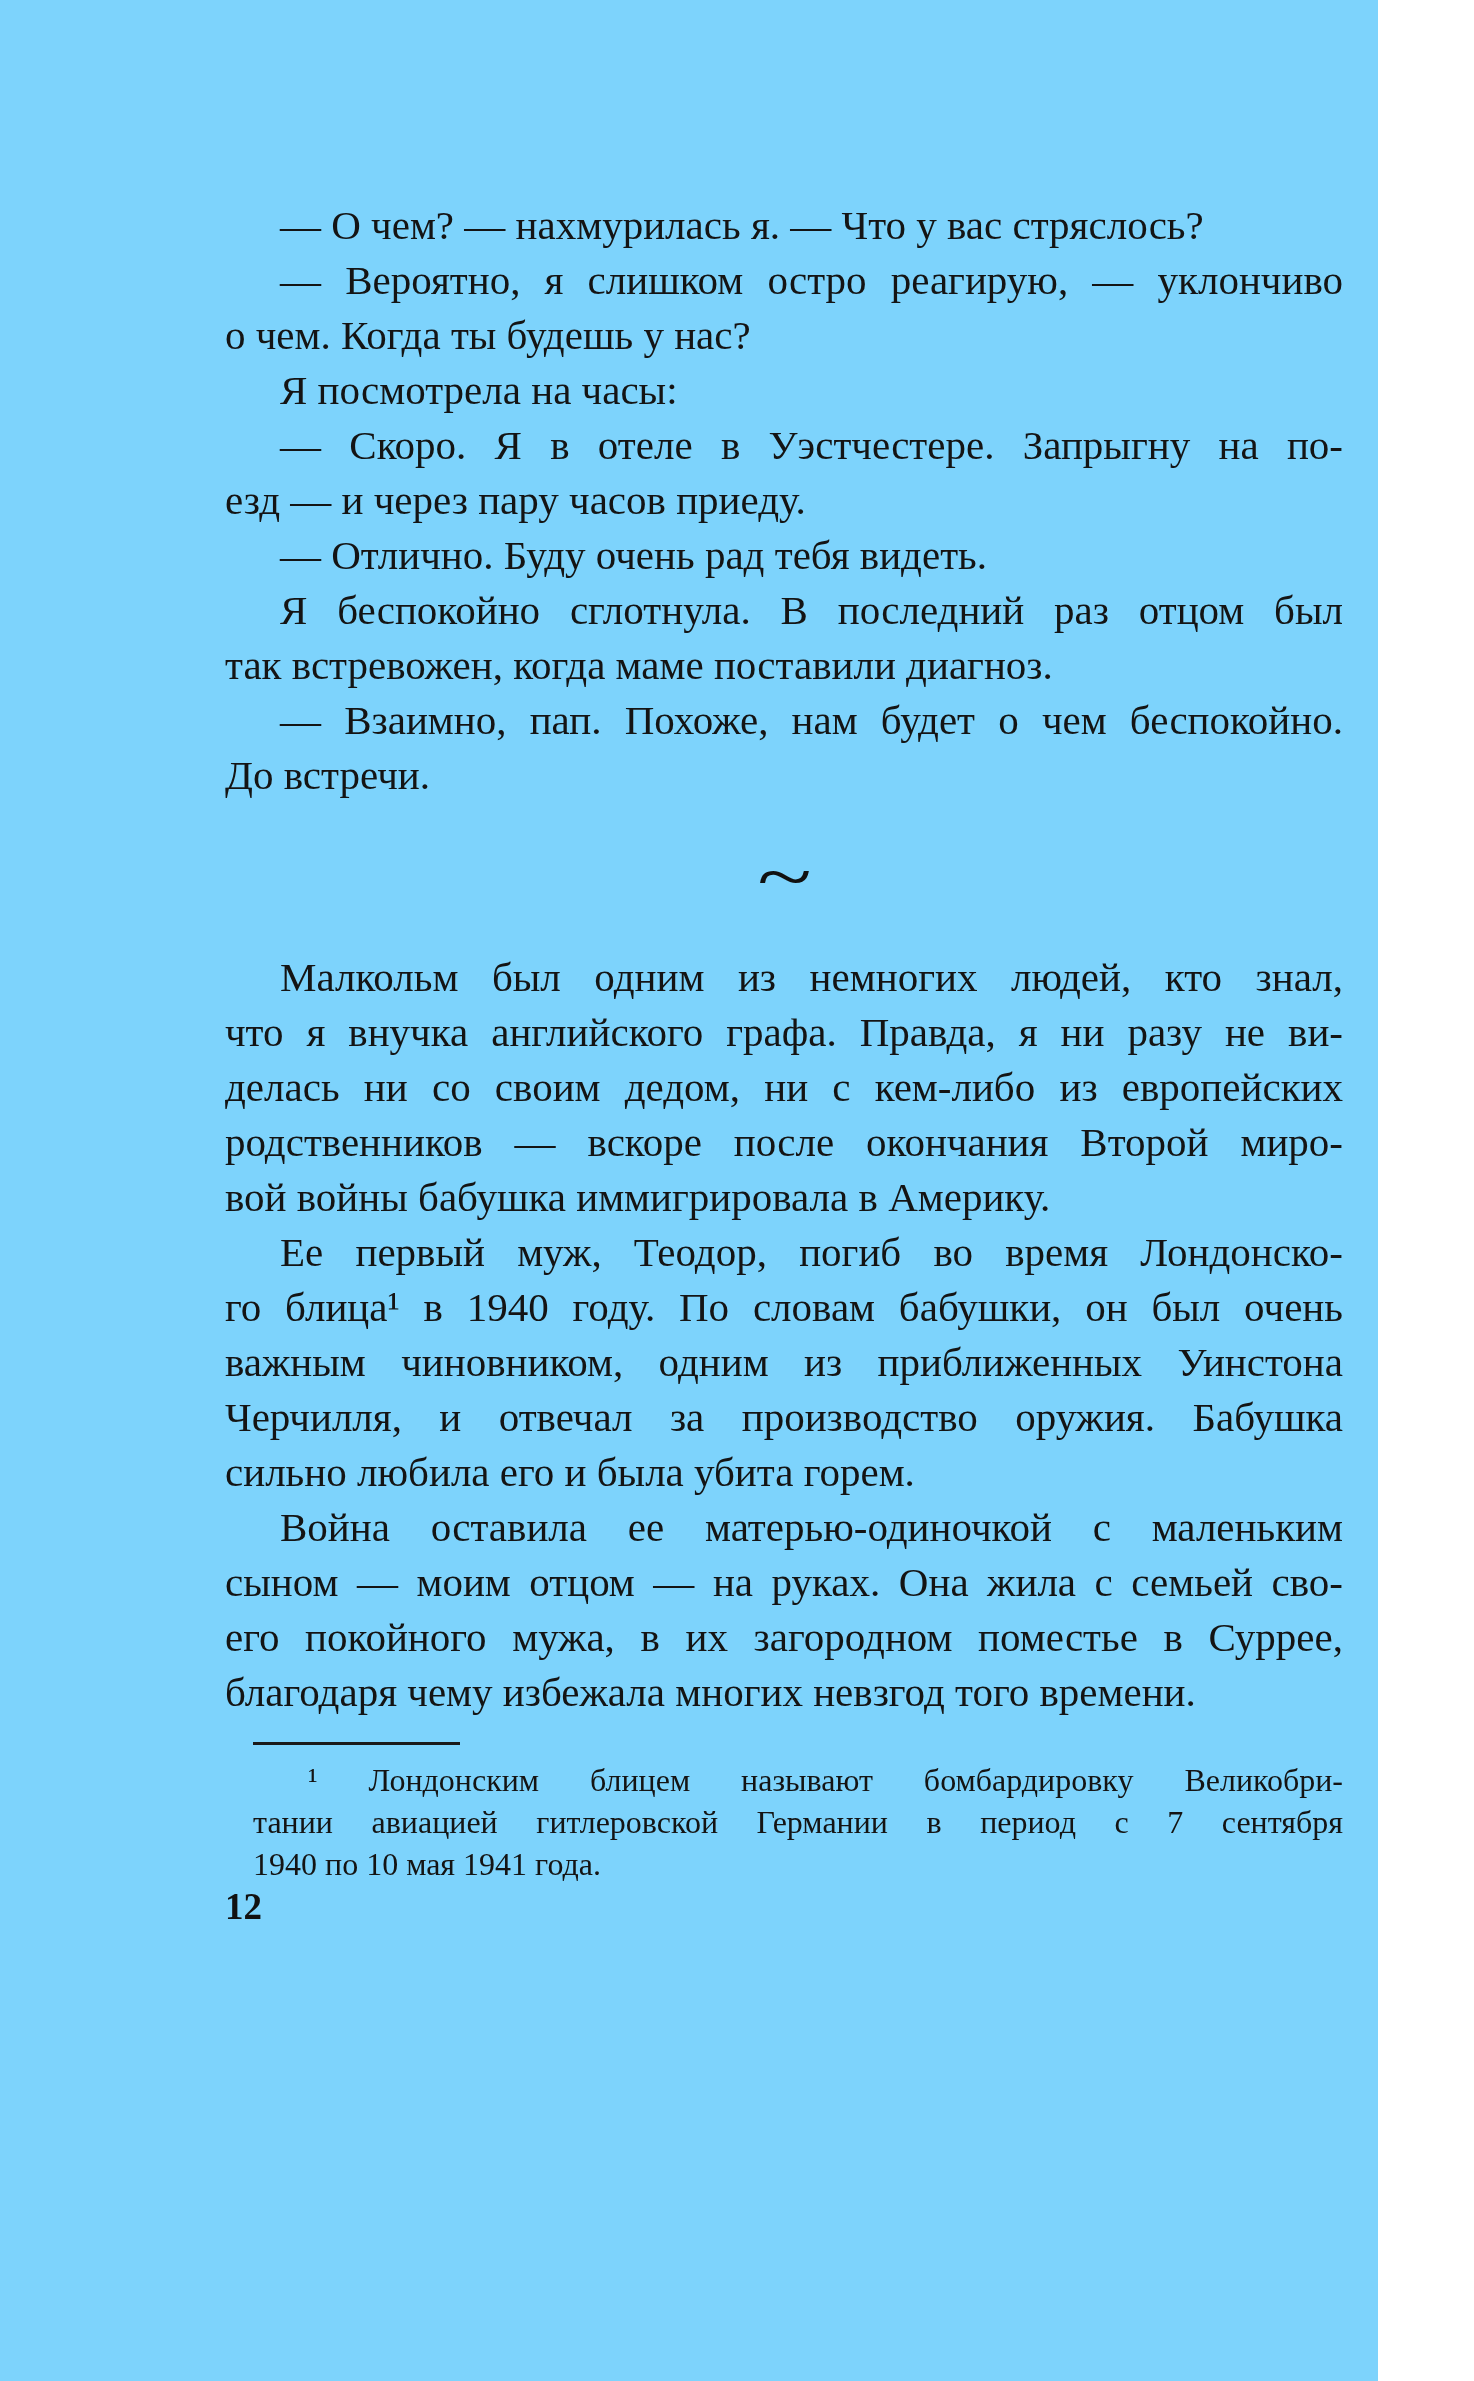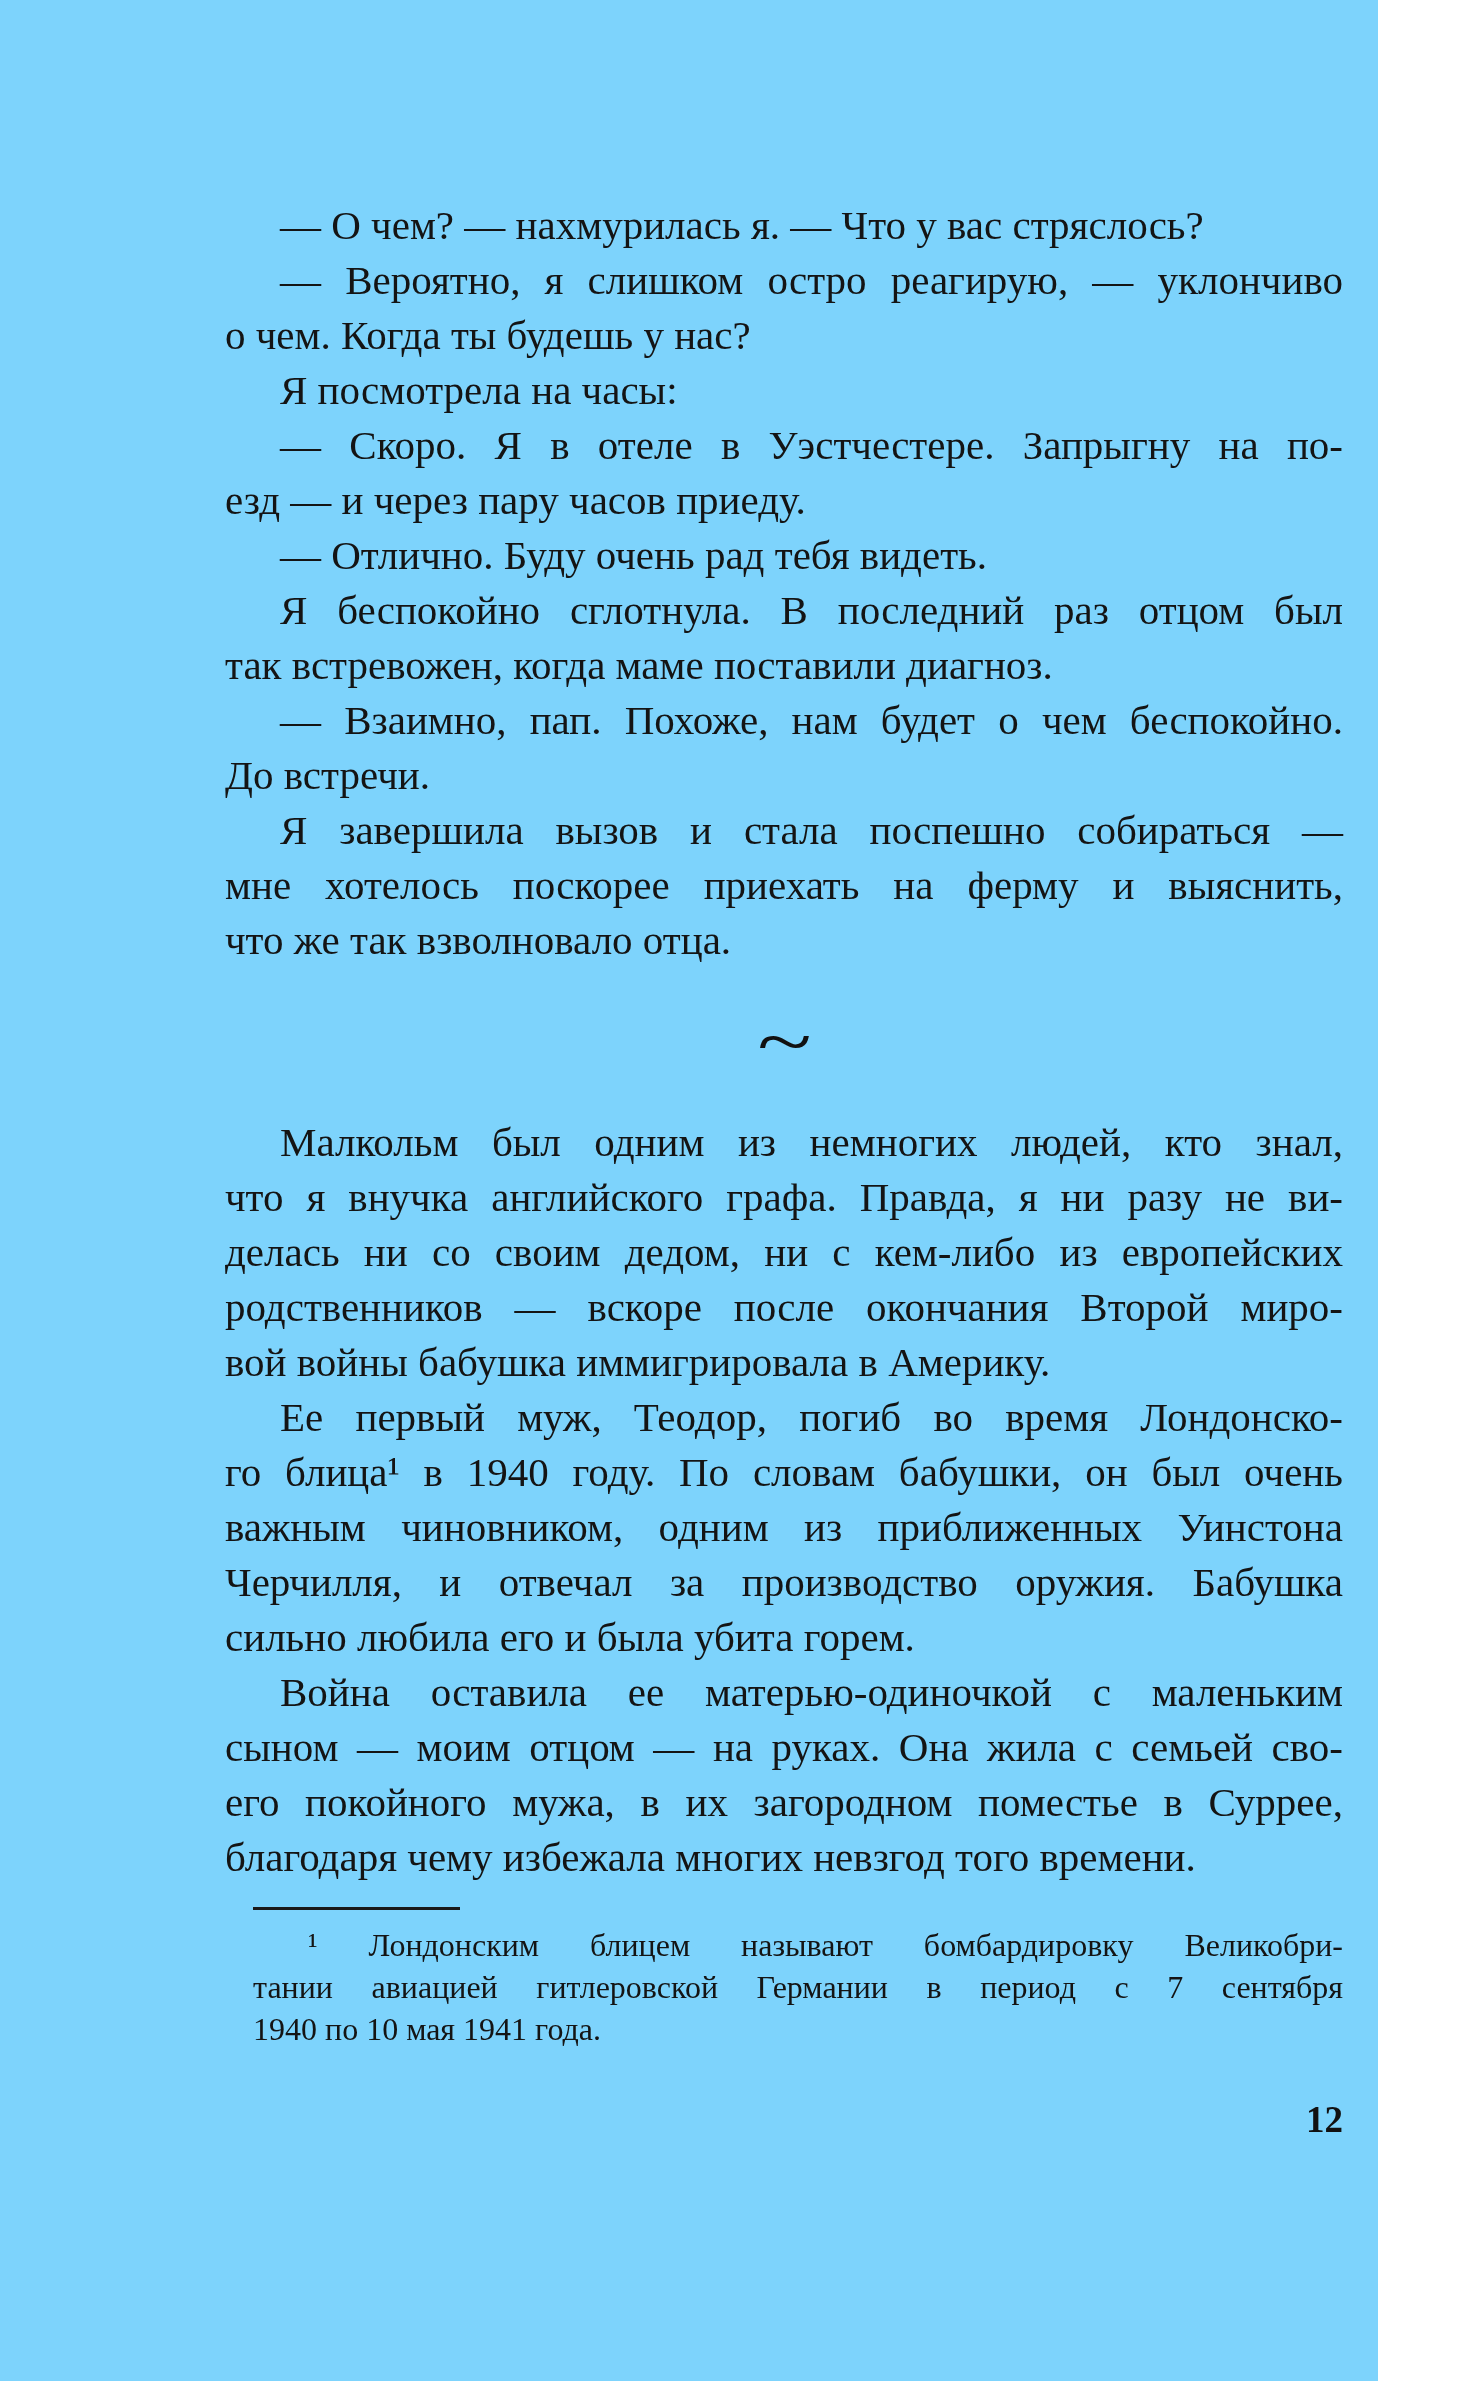--- a/index.html
+++ b/index.html
@@ -53,22 +53,21 @@
     line-height: 42px;
     height: 42px;
     text-align: justify;
     text-align-last: justify;
     white-space: nowrap;
     color: #141414;
   }
   .fn-line.first { text-indent: 55px; }
   .fn-line.last  { text-align-last: left; }
   .pagenum {
-    margin-top: 48px;
-    text-align: right;
+    text-align: left;
     font-size: 37px;
     font-weight: bold;
     color: #111111;
   }
 </style>
 </head>
 <body>
 
 <div class="page">
   <div class="column">
@@ -90,25 +89,20 @@
         <div class="para">
           <div class="line first last">— Отлично. Буду очень рад тебя видеть.</div>
         </div>
         <div class="para">
           <div class="line first">Я беспокойно сглотнула. В последний раз отцом был</div>
           <div class="line last">так встревожен, когда маме поставили диагноз.</div>
         </div>
         <div class="para">
           <div class="line first">— Взаимно, пап. Похоже, нам будет о чем беспокойно.</div>
           <div class="line last">До встречи.</div>
-        </div>
-        <div class="para">
-          <div class="line first">Я завершила вызов и стала поспешно собираться —</div>
-          <div class="line">мне хотелось поскорее приехать на ферму и выяснить,</div>
-          <div class="line last">что же так взволновало отца.</div>
         </div>
         <div class="divider">
           <span class="tilde">~</span>
         </div>
         <div class="para">
           <div class="line first">Малкольм был одним из немногих людей, кто знал,</div>
           <div class="line">что я внучка английского графа. Правда, я ни разу не ви-</div>
           <div class="line">делась ни со своим дедом, ни с кем-либо из европейских</div>
           <div class="line">родственников — вскоре после окончания Второй миро-</div>
           <div class="line last">вой войны бабушка иммигрировала в Америку.</div>

